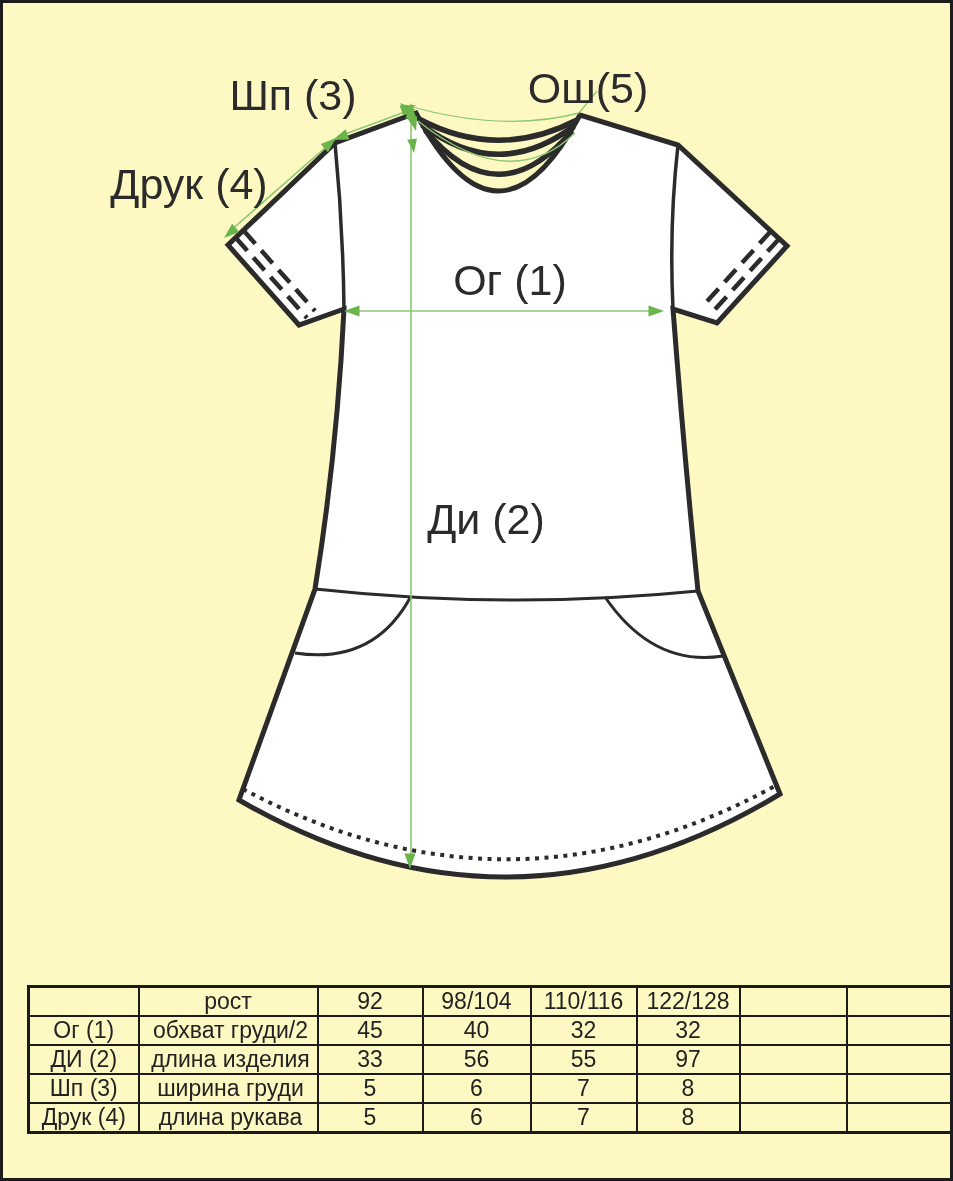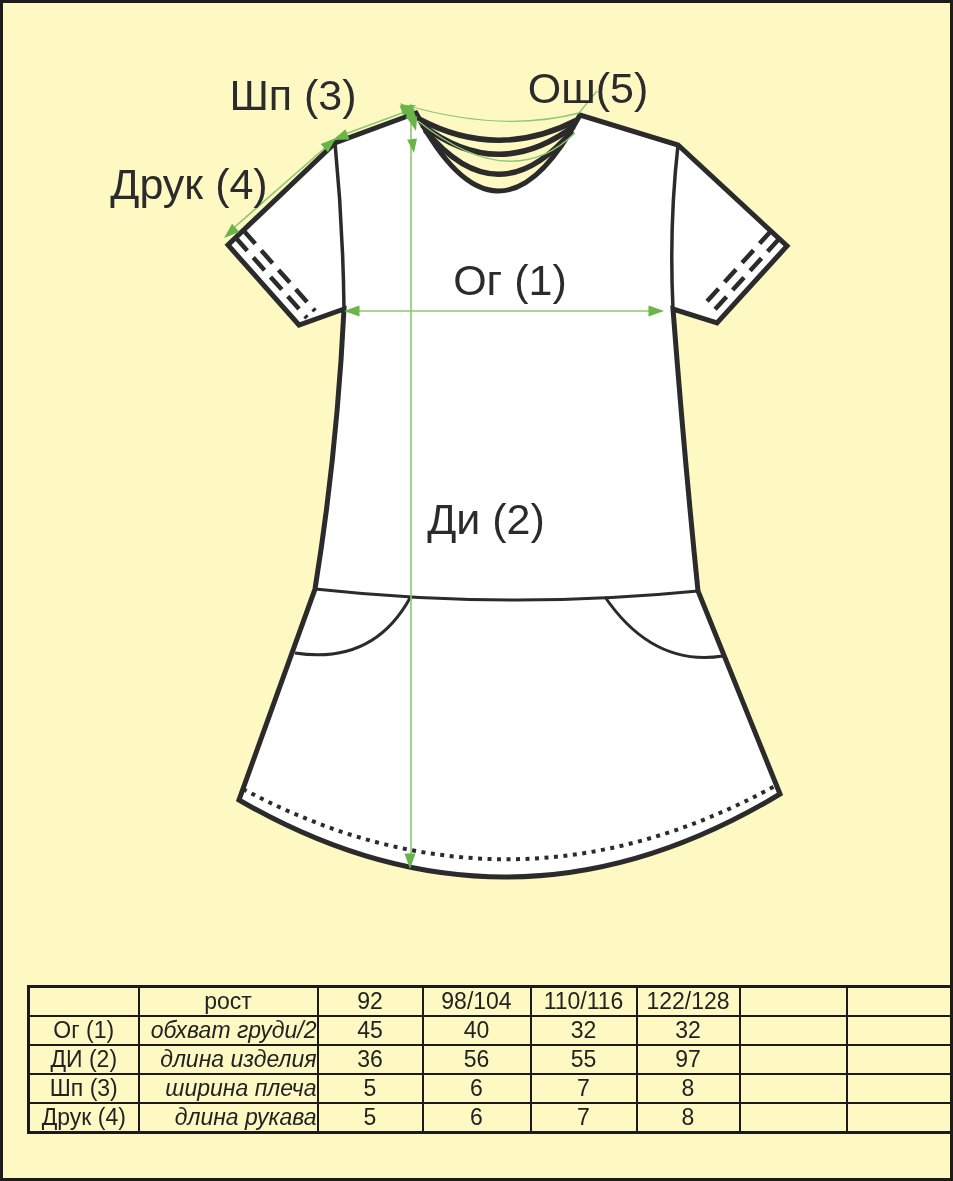--- a/index.html
+++ b/index.html
@@ -37,21 +37,21 @@
   table.sizes td,table.sizes th{
     border:2px solid #1b1b1b;
     height:27px;
     padding:0;
     font-weight:400;
     text-align:center;
     vertical-align:middle;
     overflow:hidden;
     white-space:nowrap;
   }
-  table.sizes td.name{text-align:right;padding-left:5px;font-style:italic;}
+  table.sizes td.name{text-align:center;padding-left:5px;}
 </style>
 </head>
 <body>
 
 <div class="page">
 
   <svg class="diagram" width="953" height="890" viewBox="0 0 953 890">
 
     <g stroke="#2b2b2b" fill="none" stroke-linejoin="miter" stroke-linecap="butt">
       <path fill="#ffffff" stroke-width="5" d="M 413,110 L 332,140 L 225,242 L 296,322 L 341,306
@@ -135,30 +135,30 @@
         <td>45</td>
         <td>40</td>
         <td>32</td>
         <td>32</td>
         <td></td>
         <td></td>
       </tr>
       <tr>
         <td>ДИ (2)</td>
         <td class="name">длина изделия</td>
-        <td>36</td>
+        <td>33</td>
         <td>56</td>
         <td>55</td>
         <td>97</td>
         <td></td>
         <td></td>
       </tr>
       <tr>
         <td>Шп (3)</td>
-        <td class="name">ширина плеча</td>
+        <td class="name">ширина груди</td>
         <td>5</td>
         <td>6</td>
         <td>7</td>
         <td>8</td>
         <td></td>
         <td></td>
       </tr>
       <tr>
         <td>Друк (4)</td>
         <td class="name">длина рукава</td>

